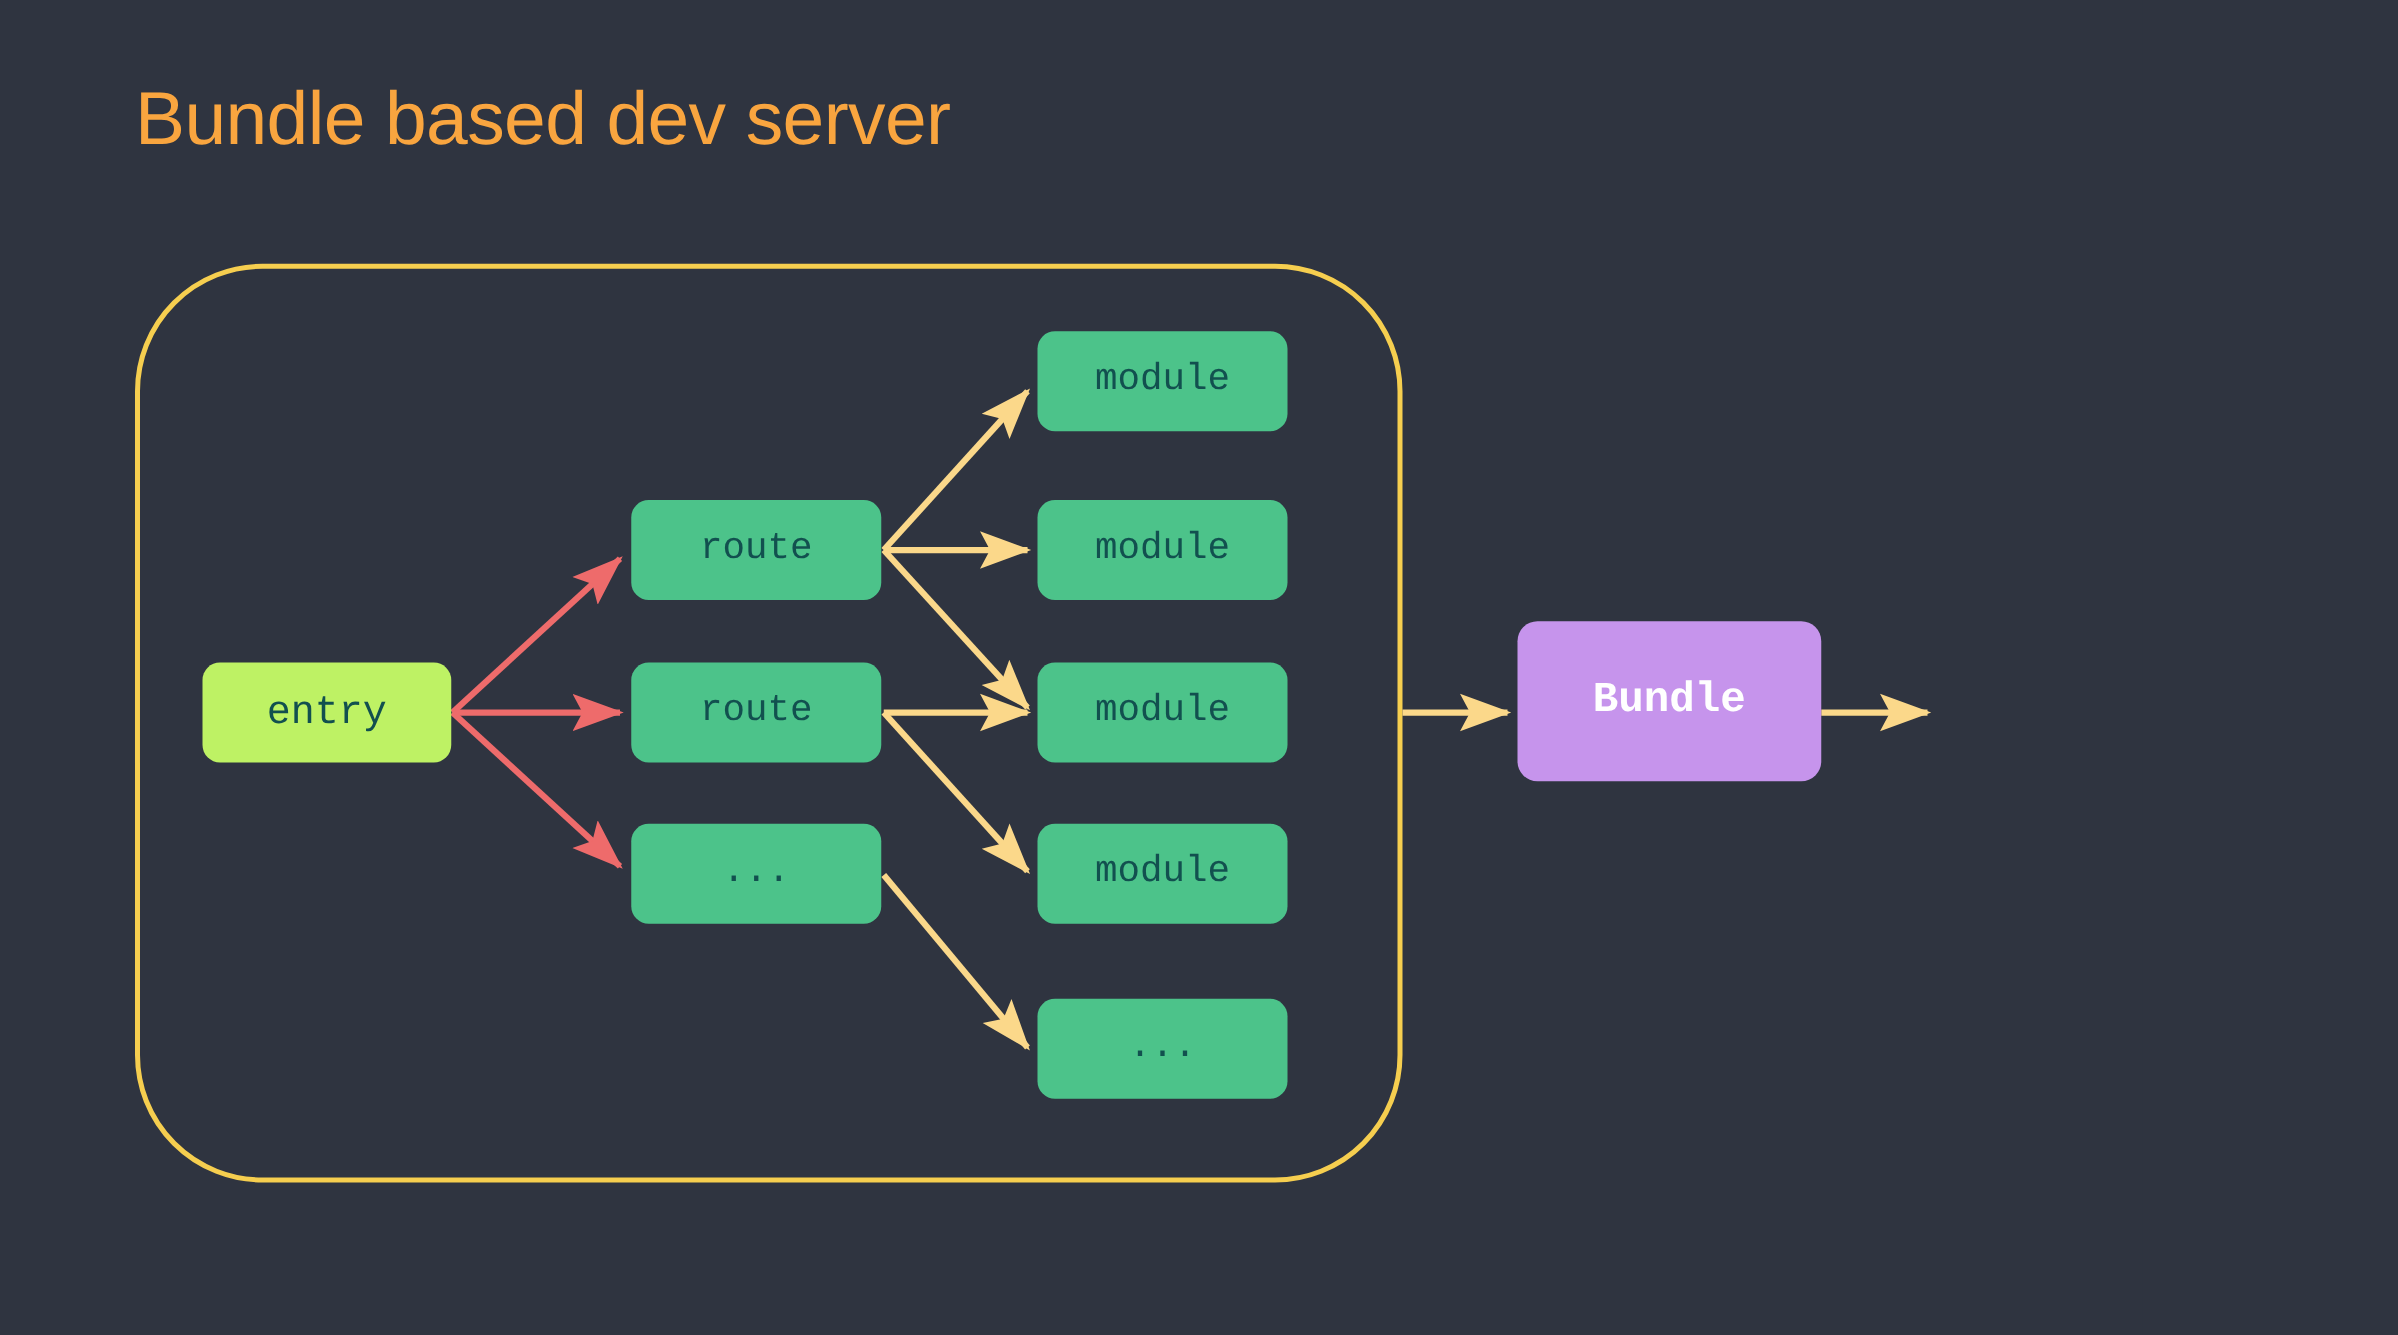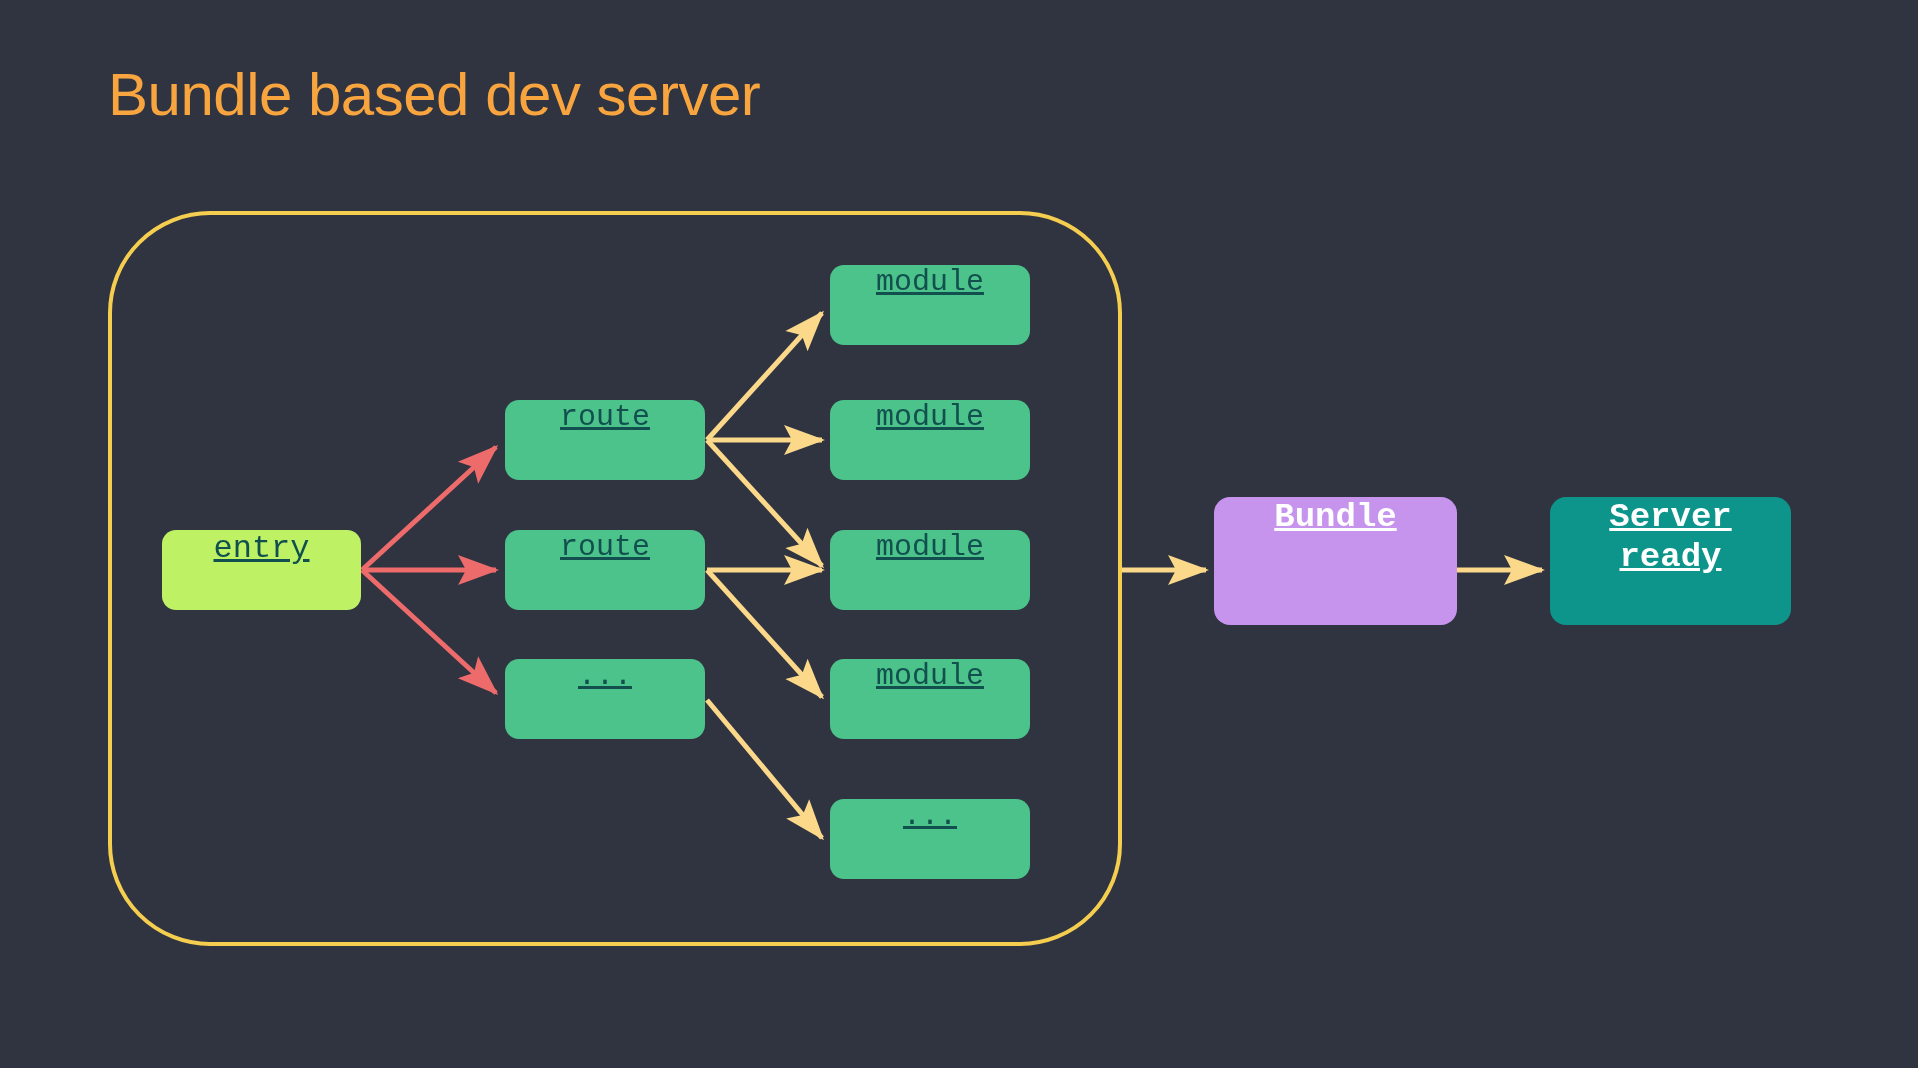--- a/index.html
+++ b/index.html
@@ -35,27 +35,27 @@
     left: 0;
     top: 0;
     width: 1918px;
     height: 1068px;
     pointer-events: none;
   }
   .node {
     position: absolute;
     box-sizing: border-box;
     display: flex;
+    align-items: center;
     justify-content: center;
     text-align: center;
     border-radius: 14px;
     font-family: "Liberation Mono", monospace;
     line-height: 1.18;
     white-space: pre-line;
-    text-decoration: underline;
   }
   .n-entry {
     background: #bef264;
     color: #12504f;
     font-size: 32px;
   }
   .n-module {
     background: #4cc38a;
     color: #12504f;
     font-size: 30px;
@@ -139,18 +139,14 @@
     <span>module</span>
   </div>
   <div class="node n-module" style="left:830px; top:799px; width:200px; height:80px;">
     <span>...</span>
   </div>
 
   <div class="node n-bundle" style="left:1214px; top:497px; width:243px; height:128px;">
     <span>Bundle</span>
   </div>
 
-  <div class="node n-server" style="left:1550px; top:497px; width:241px; height:128px;">
-    <span>Server
-ready</span>
-  </div>
 
 </div>
 
 </body></html>

